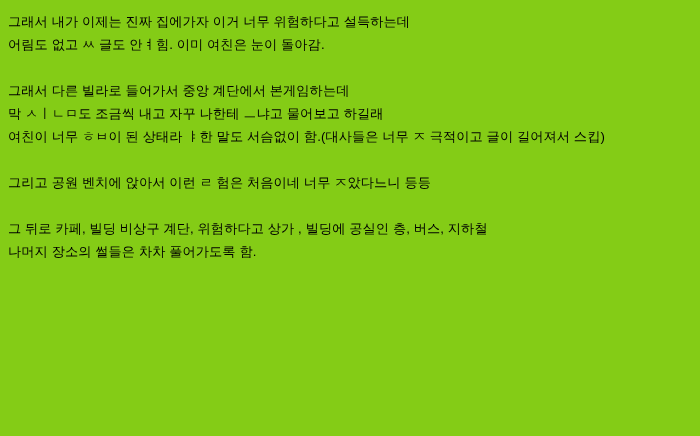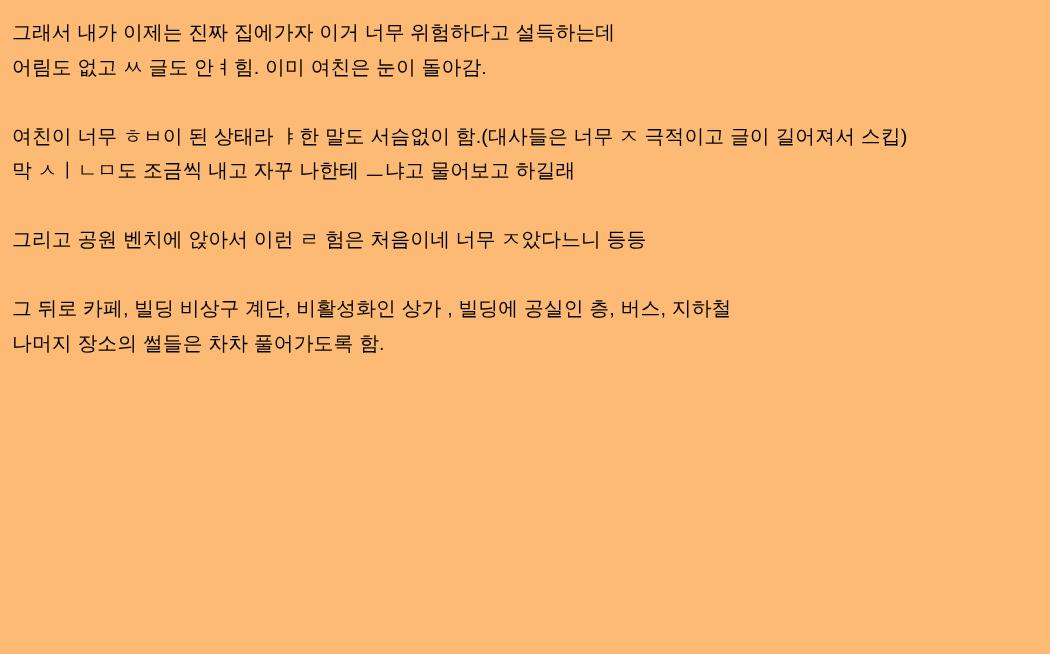--- a/index.html
+++ b/index.html
@@ -11,21 +11,21 @@
     width: 700px;
     height: 436px;
     overflow: hidden;
     font-family: "Liberation Sans", sans-serif;
   }
   .page {
     width: 700px;
     height: 436px;
     box-sizing: border-box;
     padding: 10px 8px 12px 8px;
-    background: #fdba74;
+    background: #84cc16;
     position: relative;
   }
   .line {
     color: #000000;
     font-size: 13.2px;
     line-height: 23px;
     white-space: pre-wrap;
     letter-spacing: 0.1px;
   }
   .spacer {
@@ -38,30 +38,31 @@
 <div class="page">
 
   <div>
     <div class="line">그래서 내가 이제는 진짜 집에가자 이거 너무 위험하다고 설득하는데</div>
     <div class="line">어림도 없고 ㅆ 글도 안ㅕ힘. 이미 여친은 눈이 돌아감.</div>
   </div>
 
   <div class="spacer"></div>
 
   <div>
+    <div class="line">그래서 다른 빌라로 들어가서 중앙 계단에서 본게임하는데</div>
+    <div class="line">막 ㅅㅣㄴㅁ도 조금씩 내고 자꾸 나한테 ㅡ냐고 물어보고 하길래</div>
     <div class="line">여친이 너무 ㅎㅂ이 된 상태라 ㅑ한 말도 서슴없이 함.(대사들은 너무 ㅈ 극적이고 글이 길어져서 스킵)</div>
-    <div class="line">막 ㅅㅣㄴㅁ도 조금씩 내고 자꾸 나한테 ㅡ냐고 물어보고 하길래</div>
   </div>
 
   <div class="spacer"></div>
 
   <div>
     <div class="line">그리고 공원 벤치에 앉아서 이런 ㄹ 험은 처음이네 너무 ㅈ았다느니 등등</div>
   </div>
 
   <div class="spacer"></div>
 
   <div>
-    <div class="line">그 뒤로 카페, 빌딩 비상구 계단, 비활성화인 상가 , 빌딩에 공실인 층, 버스, 지하철</div>
+    <div class="line">그 뒤로 카페, 빌딩 비상구 계단, 위험하다고 상가 , 빌딩에 공실인 층, 버스, 지하철</div>
     <div class="line">나머지 장소의 썰들은 차차 풀어가도록 함.</div>
   </div>
 
 </div>
 
 </body></html>

